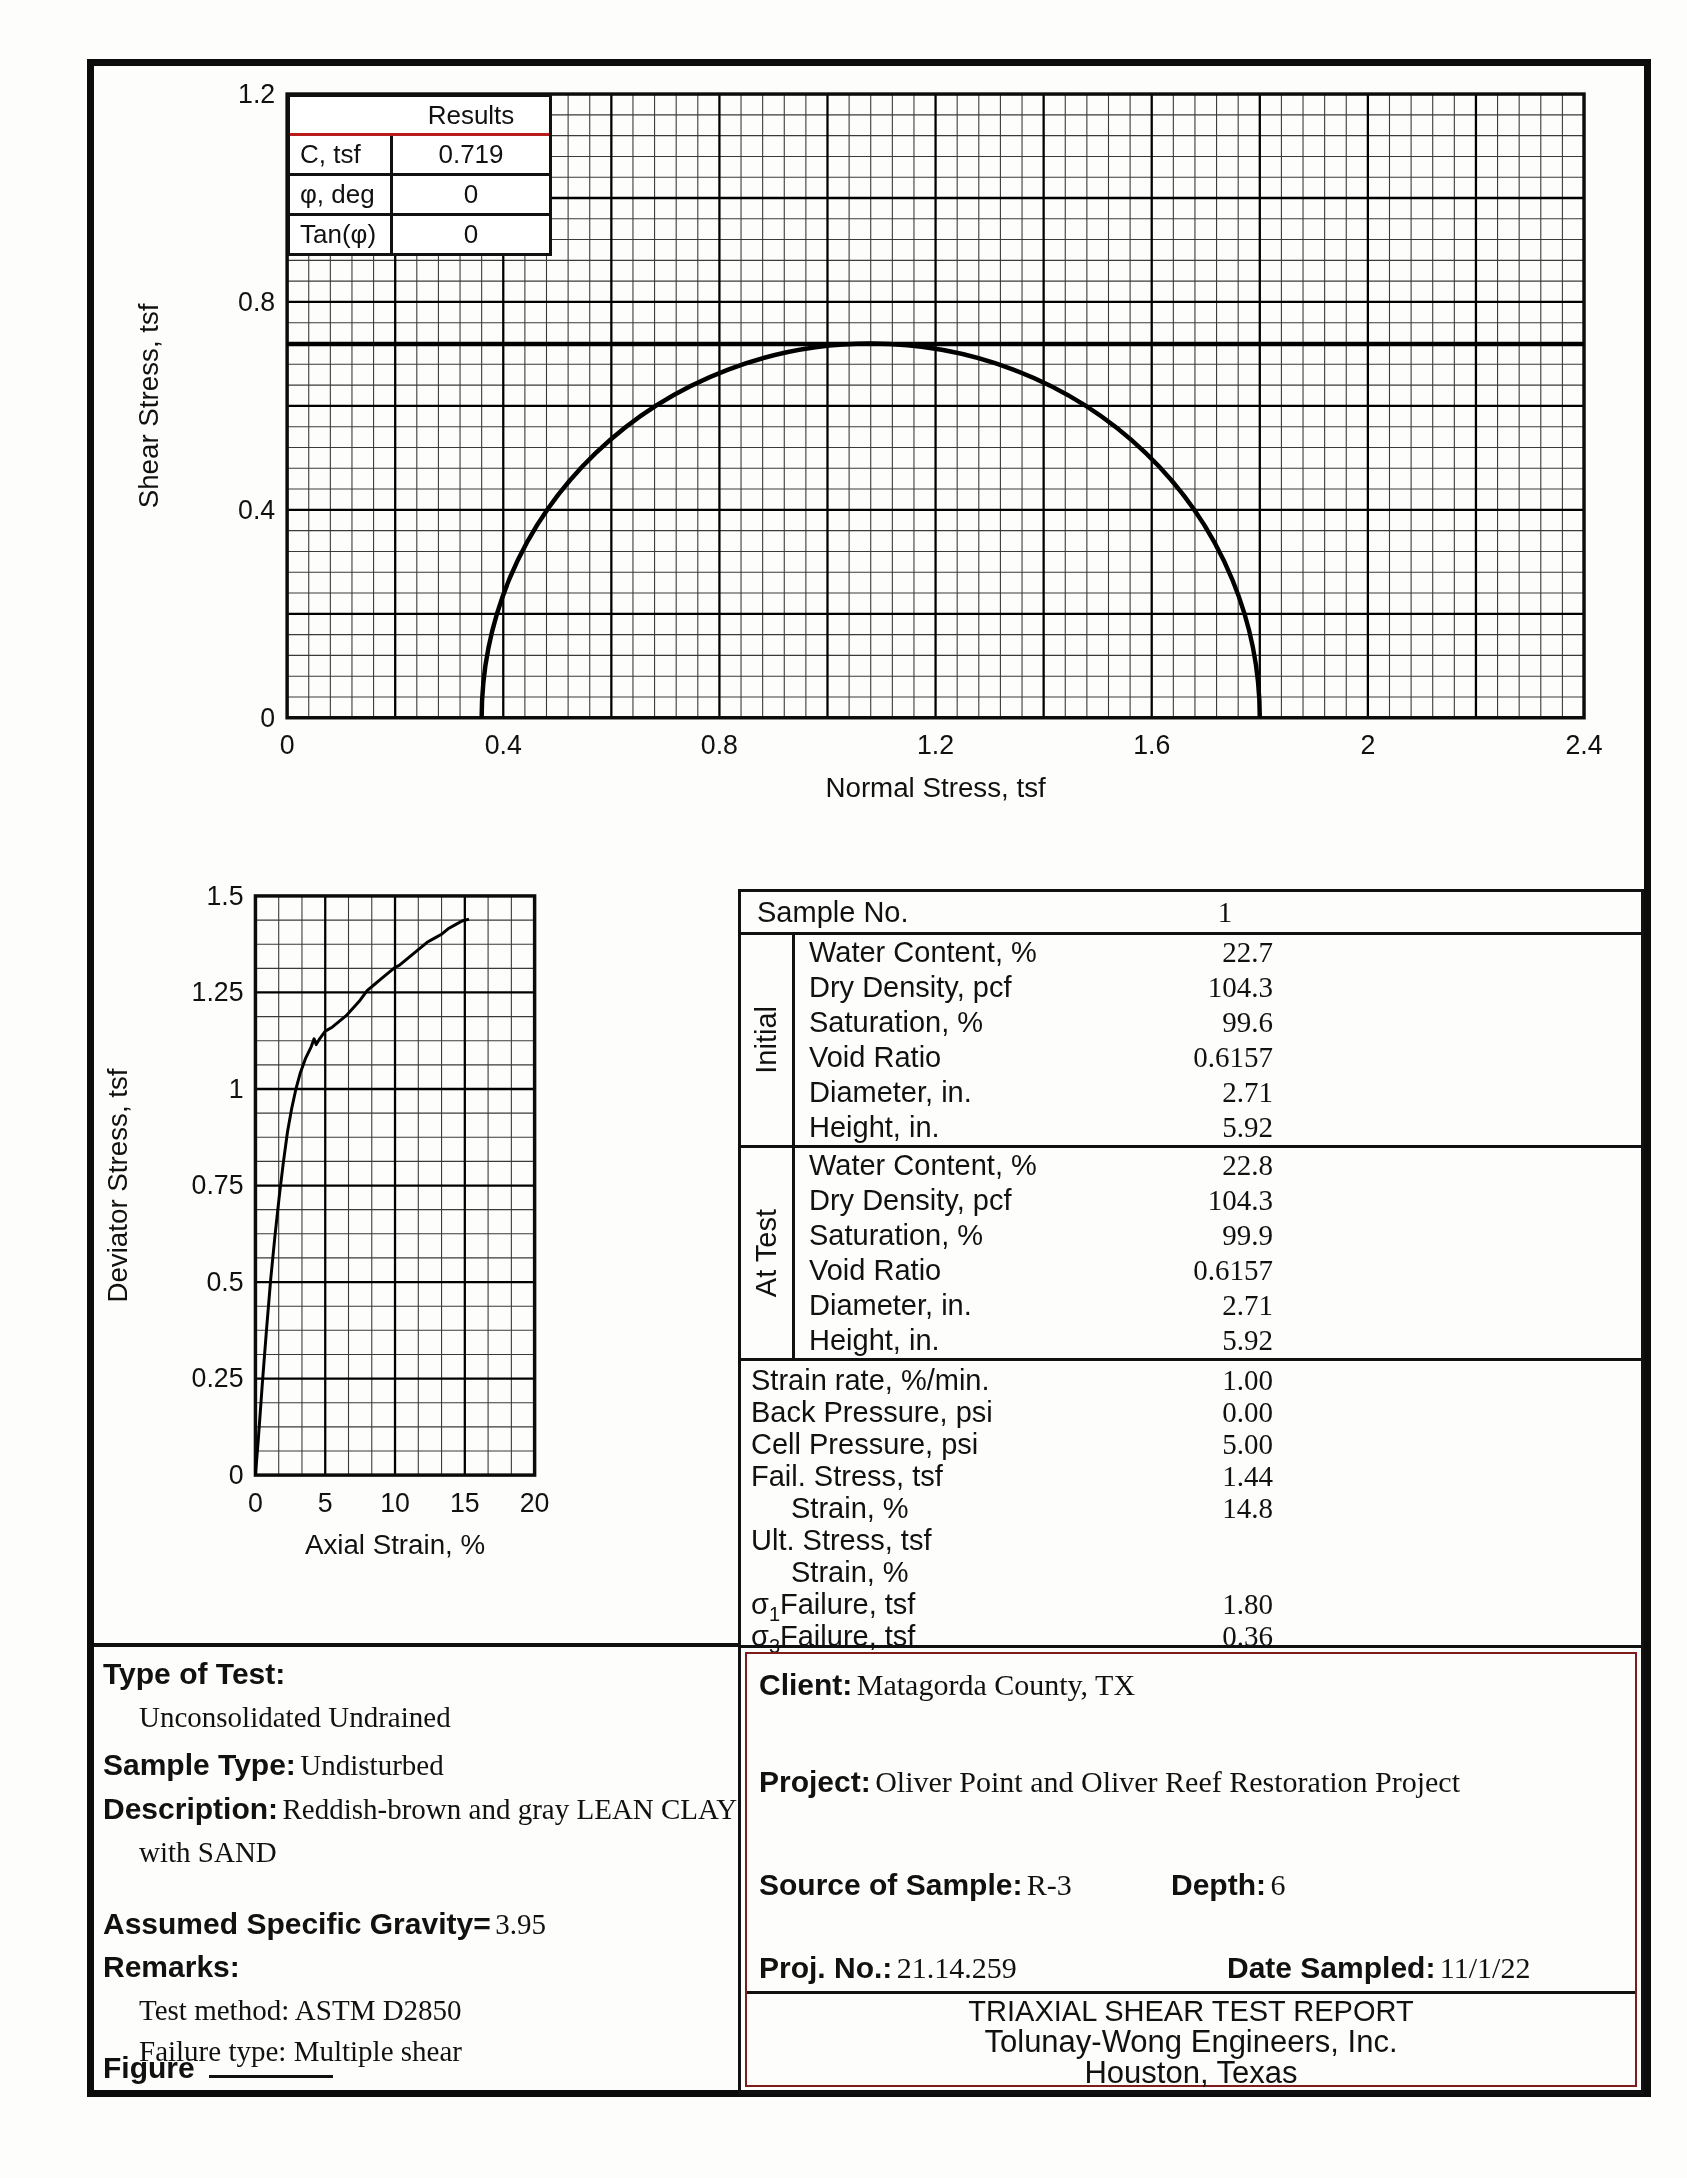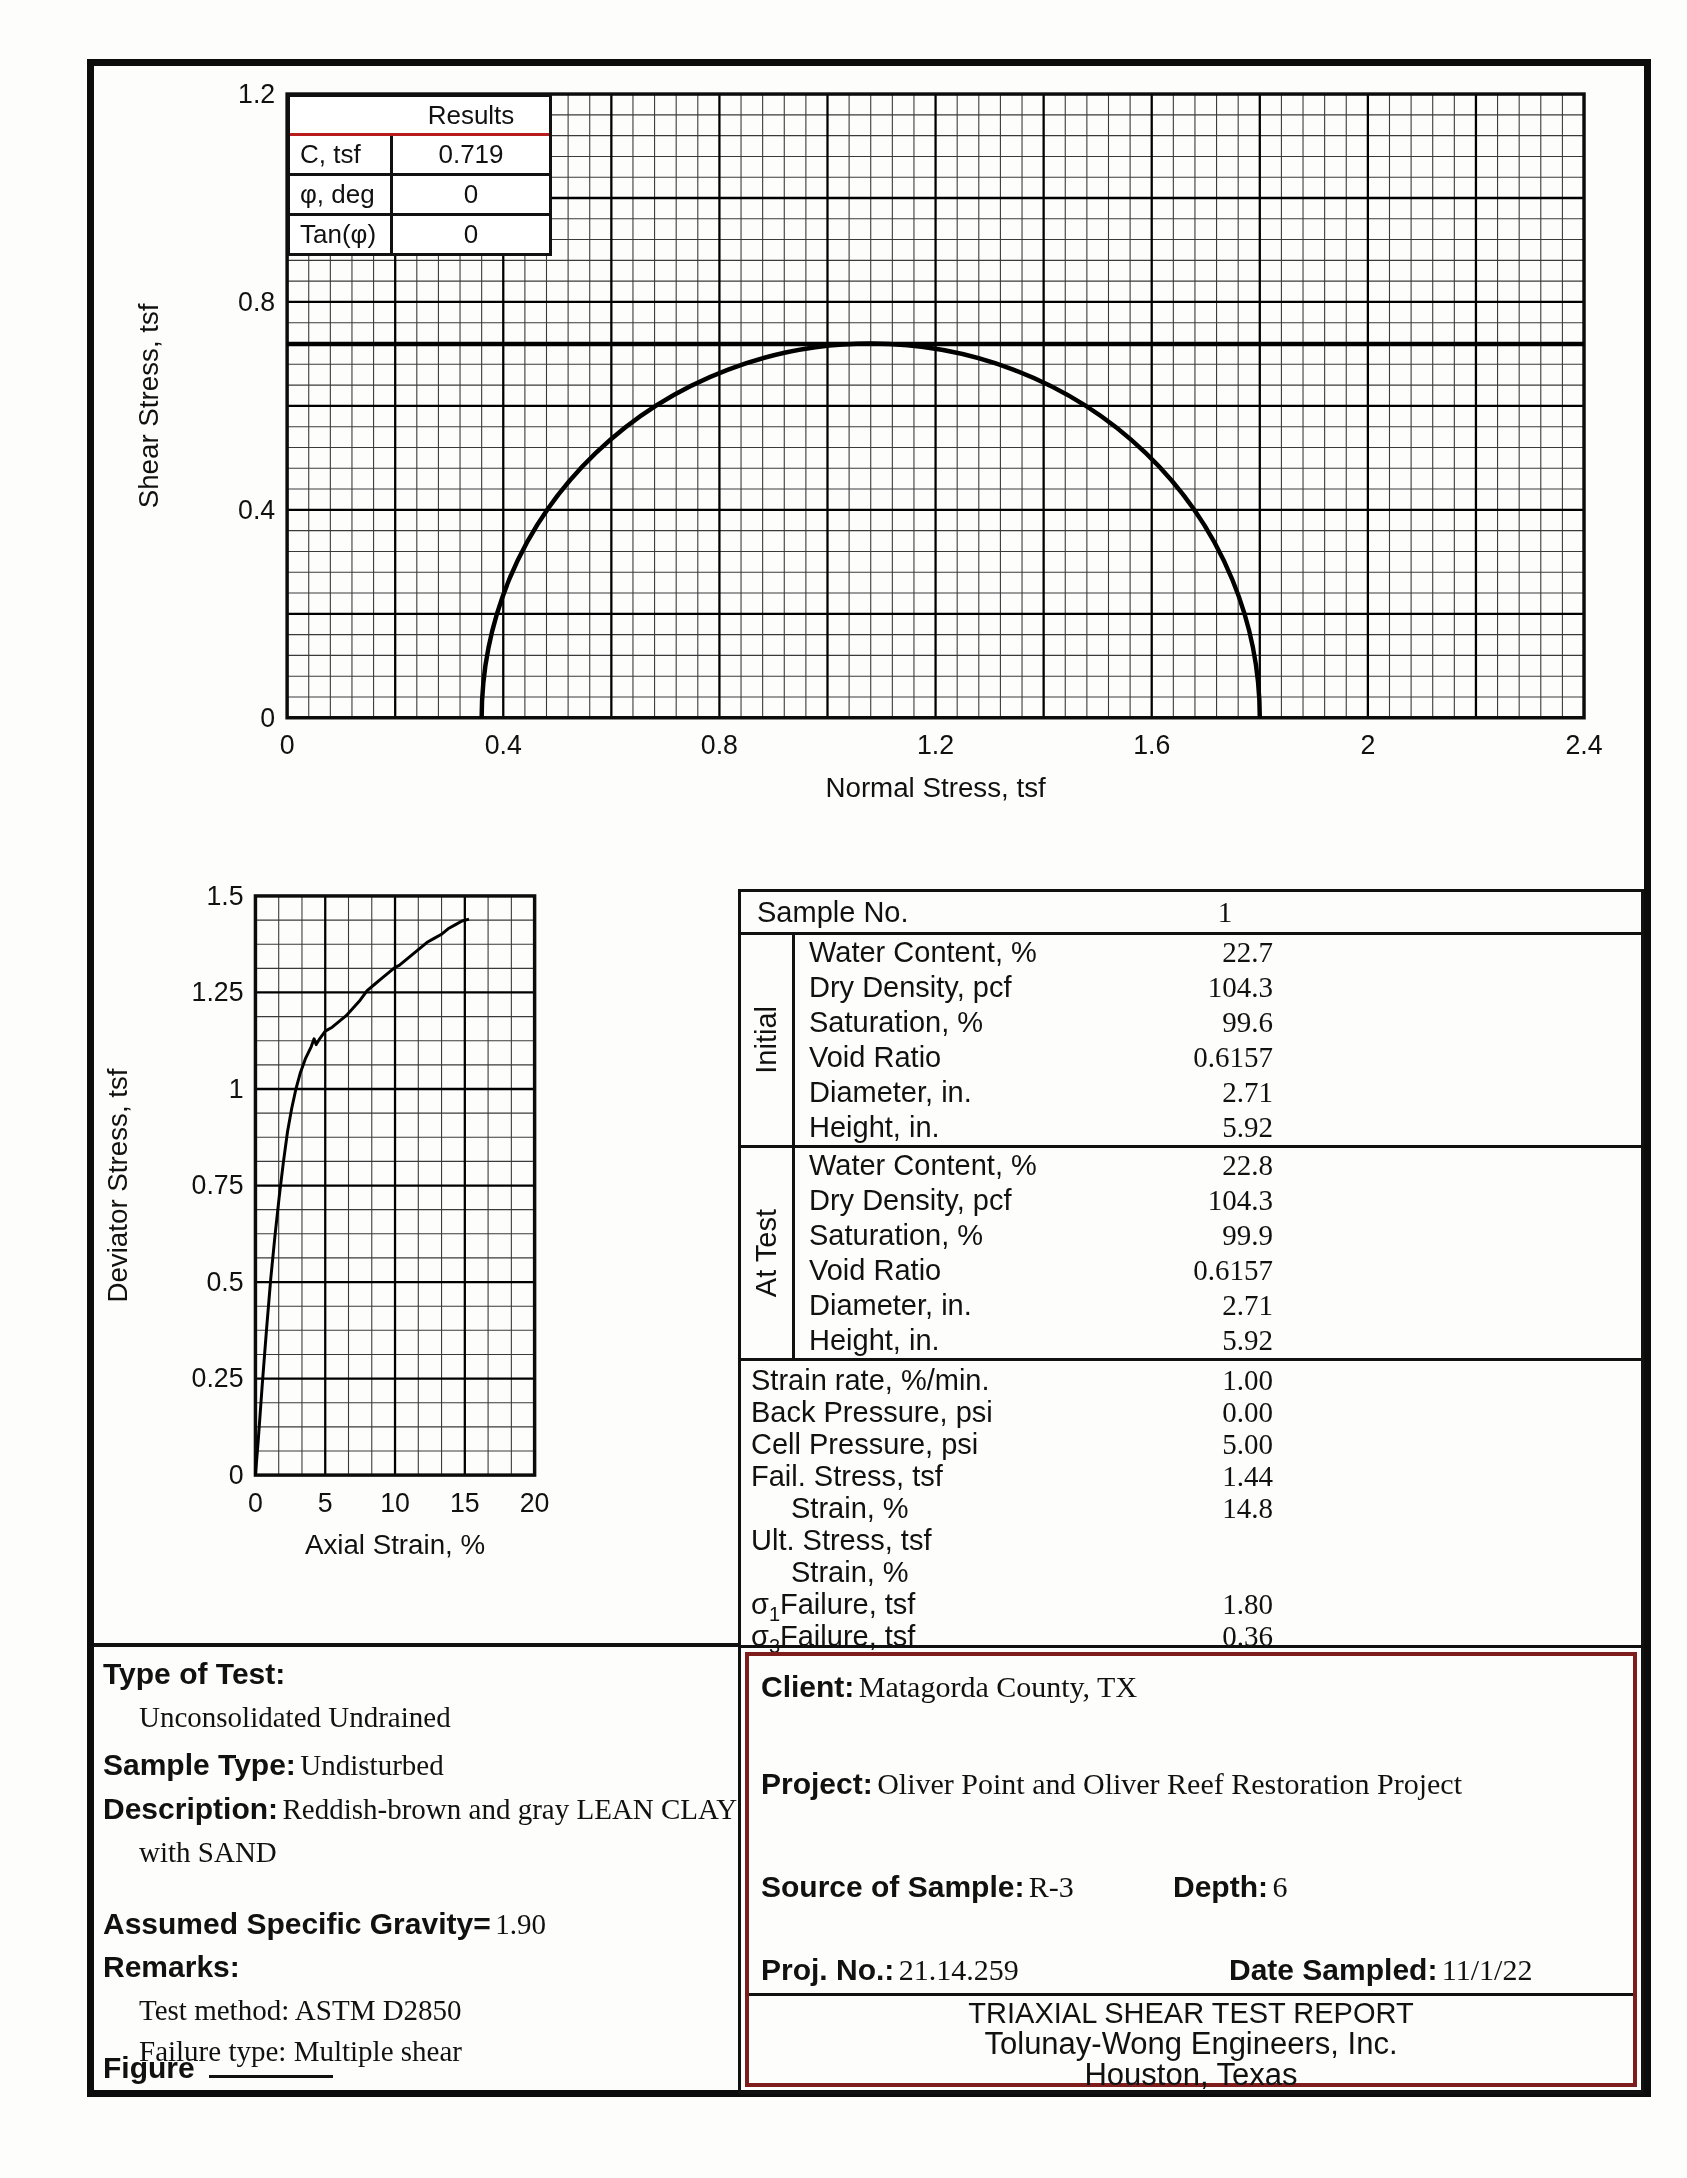--- a/index.html
+++ b/index.html
@@ -33,21 +33,21 @@
 
   
   .leftbox-top{position:absolute;left:94px;top:1643px;width:644px;border-top:4px solid #111;}
   .tline{position:absolute;left:103px;white-space:nowrap;}
   .b{font-weight:bold;font-size:30px;font-family:"Liberation Sans",sans-serif;}
   .ser{font-family:"Liberation Serif",serif;font-size:29px;font-weight:normal;}
   .fig-blank{display:inline-block;width:124px;border-bottom:3px solid #111;height:24px;margin-left:14px;vertical-align:baseline;}
 
   
   .client-box{position:absolute;left:738px;top:1645px;width:906px;height:449px;border:3px solid #111;box-sizing:border-box;}
-  .client-inner{position:absolute;left:4px;top:4px;right:4px;bottom:4px;border:4px solid #7f1d1d;}
+  .client-inner{position:absolute;left:4px;top:4px;right:4px;bottom:4px;border:2px solid #7f1d1d;}
   .ci{position:absolute;left:12px;white-space:nowrap;}
   .ci .b{font-size:30px;}
   .ci-sep{position:absolute;left:0;right:0;top:337px;border-top:3px solid #111;}
   .ci-center{position:absolute;left:0;right:0;text-align:center;}
 </style>
 </head>
 <body>
 
 <div class="page">
 
@@ -298,21 +298,21 @@
     <span class="b">Sample Type:</span>
     <span class="ser">Undisturbed</span>
   </div>
   <div class="tline" style="top:1792px;">
     <span class="b">Description:</span>
     <span class="ser">Reddish-brown and gray LEAN CLAY</span>
   </div>
   <div class="tline ser" style="top:1836px;left:139px;">with SAND</div>
   <div class="tline" style="top:1907px;">
     <span class="b">Assumed Specific Gravity=</span>
-    <span class="ser">1.90</span>
+    <span class="ser">3.95</span>
   </div>
   <div class="tline b" style="top:1950px;">Remarks:</div>
   <div class="tline ser" style="top:1994px;left:139px;">Test method: ASTM D2850</div>
   <div class="tline ser" style="top:2035px;left:139px;">Failure type: Multiple shear</div>
   <div class="tline" style="top:2051px;">
     <span class="b">Figure</span><span class="fig-blank"></span>
   </div>
 
   <div class="client-box">
     <div class="client-inner">

